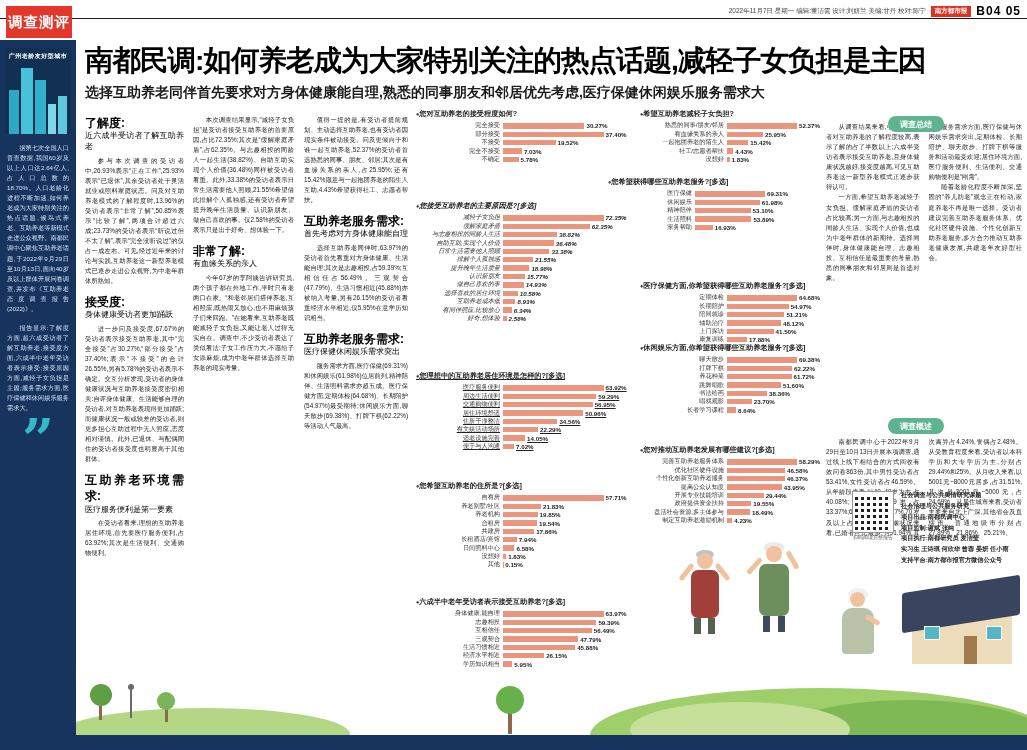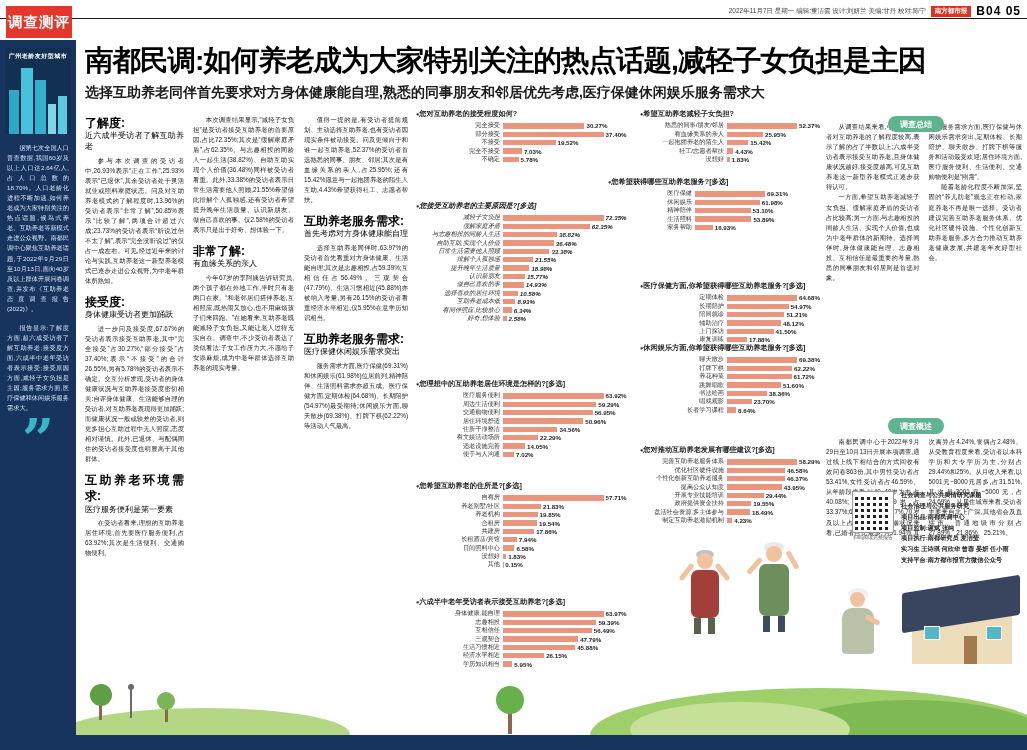--- a/index.html
+++ b/index.html
@@ -270,21 +270,21 @@
       </span>
     </div>
     <div class="crow">
       <span class="clabel">好奇,想体验</span>
       <span class="ctrack">
         <span class="cbar" style="width: 2.78148%;"></span>
         <span class="cval">2.58%</span>
       </span>
     </div>
   </div>
-<div class="chart" style="left:416px;top:380px;width:216px;">
+<div class="chart" style="left:416px;top:372px;width:216px;text-decoration:underline;">
     <div class="chart-title">您理想中的互助养老居住环境是怎样的?[多选]</div>
     <div class="crow">
       <span class="clabel">医疗服务便利</span>
       <span class="ctrack">
         <span class="cbar" style="width: 78%;"></span>
         <span class="cval">63.92%</span>
       </span>
     </div>
     <div class="crow">
       <span class="clabel">周边生活便利</span>

